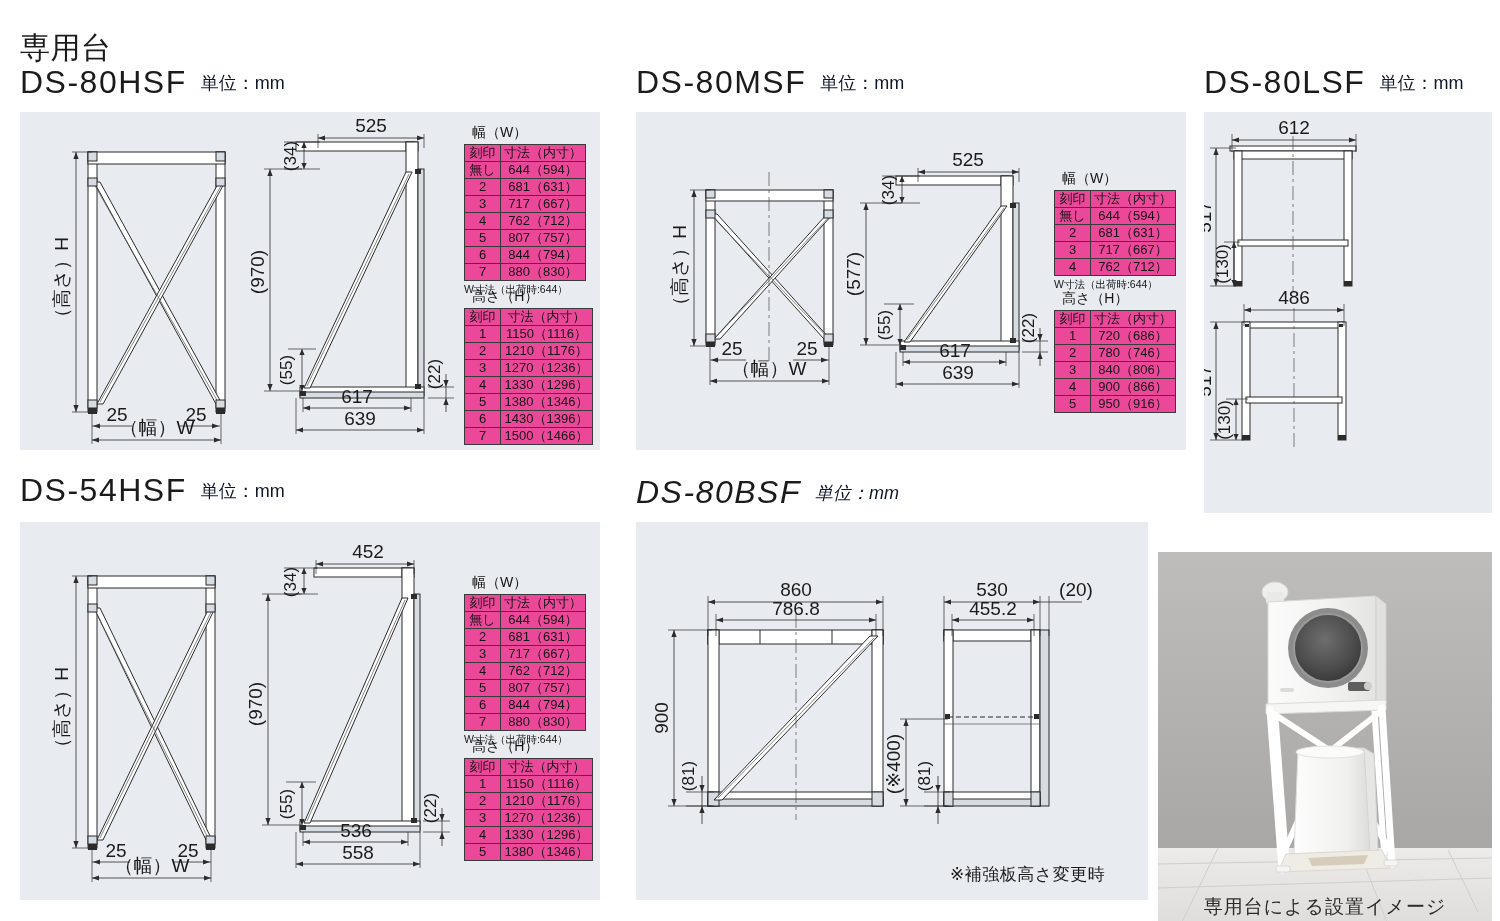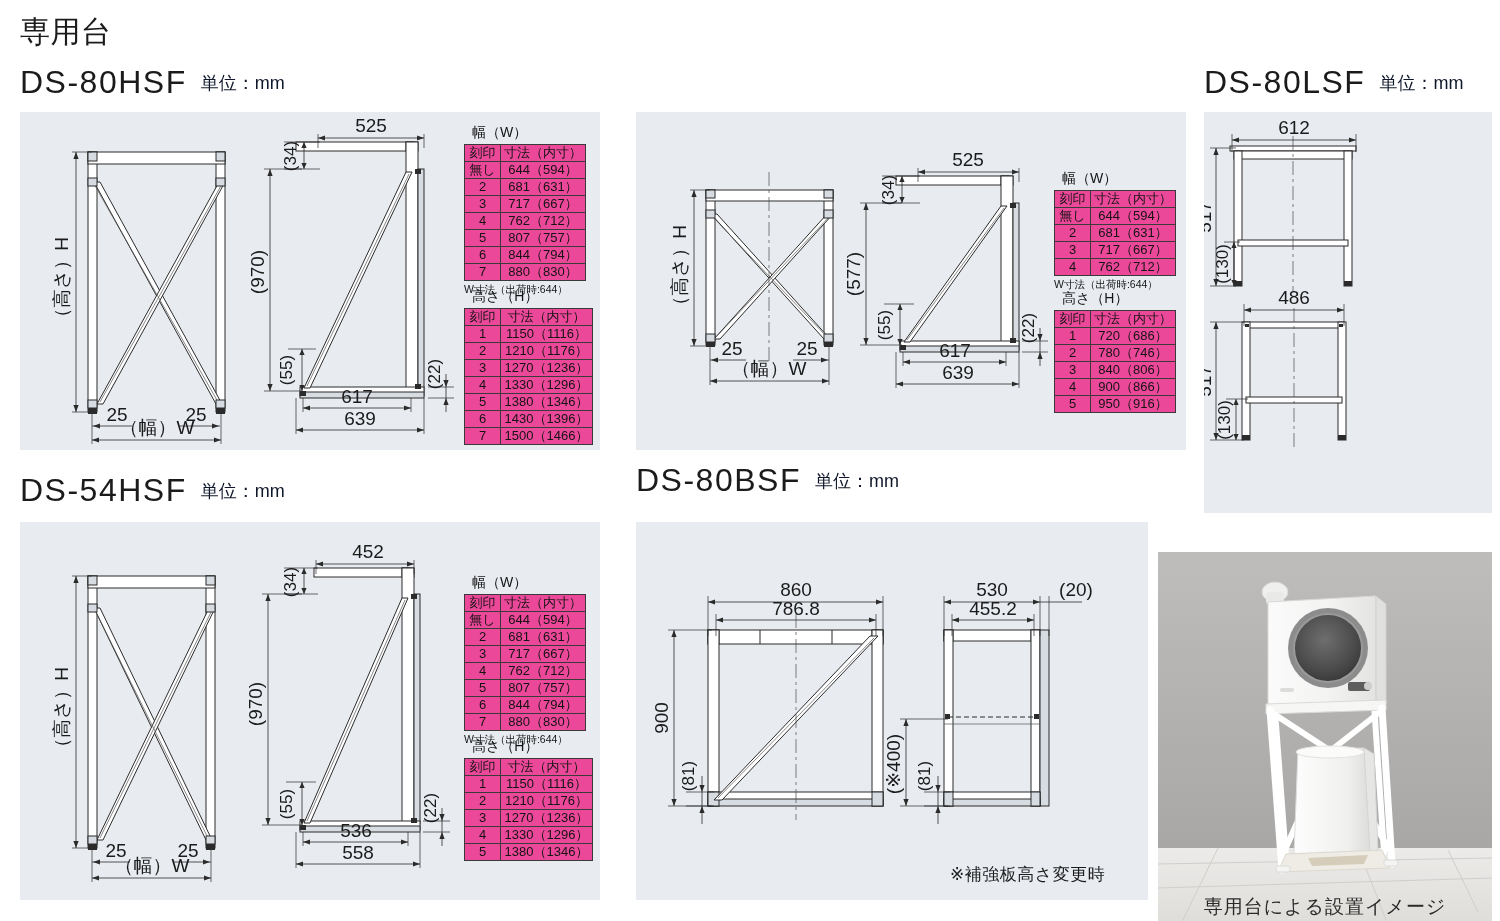--- a/index.html
+++ b/index.html
@@ -120,21 +120,21 @@
     color:#1b1b1b;
     white-space:nowrap;
     letter-spacing:.5px;
   }
 </style>
 </head>
 <body>
 
 <div class="page">
 
-  <div class="sec-title" style="left:20px; top:12px;">専用台</div>
+  <div class="sec-title" style="left:20px; top:28px;">専用台</div>
 
   <div class="model-title" style="left:20px; top:64px;">
     <span>DS-80HSF</span><span class="unit-note">単位：mm</span>
   </div>
 
   <div class="panel" style="left:20px; top:112px; width:580px; height:338px;">
 
     <div class="dw" style="left:0px; top:0px;">
       <svg width="250" height="338">
 
@@ -328,20 +328,23 @@
             </tr>
           <tr>
               <td class="k">7</td>
               <td class="v">1500（1466）</td>
             </tr>
         </tbody>
       </table>
     </div>
   </div>
 
+  <div class="model-title" style="left:636px; top:64px;">
+    <span>DS-80MSF</span><span class="unit-note">単位：mm</span>
+  </div>
 
   <div class="panel" style="left:636px; top:112px; width:550px; height:338px;">
 
     <div class="dw" style="left:10px; top:48px;">
       <svg width="240" height="250">
         <rect class="tube" x="60" y="30" width="9" height="155"></rect>
         <rect class="tube" x="178" y="30" width="9" height="155"></rect>
         <rect class="tube" x="60" y="30" width="127" height="11"></rect>
         <rect class="tube-sh" x="60" y="30" width="9" height="8"></rect>
         <rect class="tube-sh" x="178" y="30" width="9" height="8"></rect>
@@ -766,21 +769,21 @@
             </tr>
           <tr>
               <td class="k">5</td>
               <td class="v">1380（1346）</td>
             </tr>
         </tbody>
       </table>
     </div>
   </div>
 
-  <div class="model-title" style="left:636px; top:462px;">
+  <div class="model-title" style="left:636px; top:474px;font-style:italic;">
     <span>DS-80BSF</span><span class="unit-note">単位：mm</span>
   </div>
 
   <div class="panel" style="left:636px; top:522px; width:512px; height:378px;">
 
     <div class="dw" style="left:0px; top:30px;">
       <svg width="280" height="330">
 
         <rect class="tube" x="72" y="78" width="175" height="14"></rect>
         <rect class="tube-sh" x="72" y="78" width="11" height="14"></rect>

